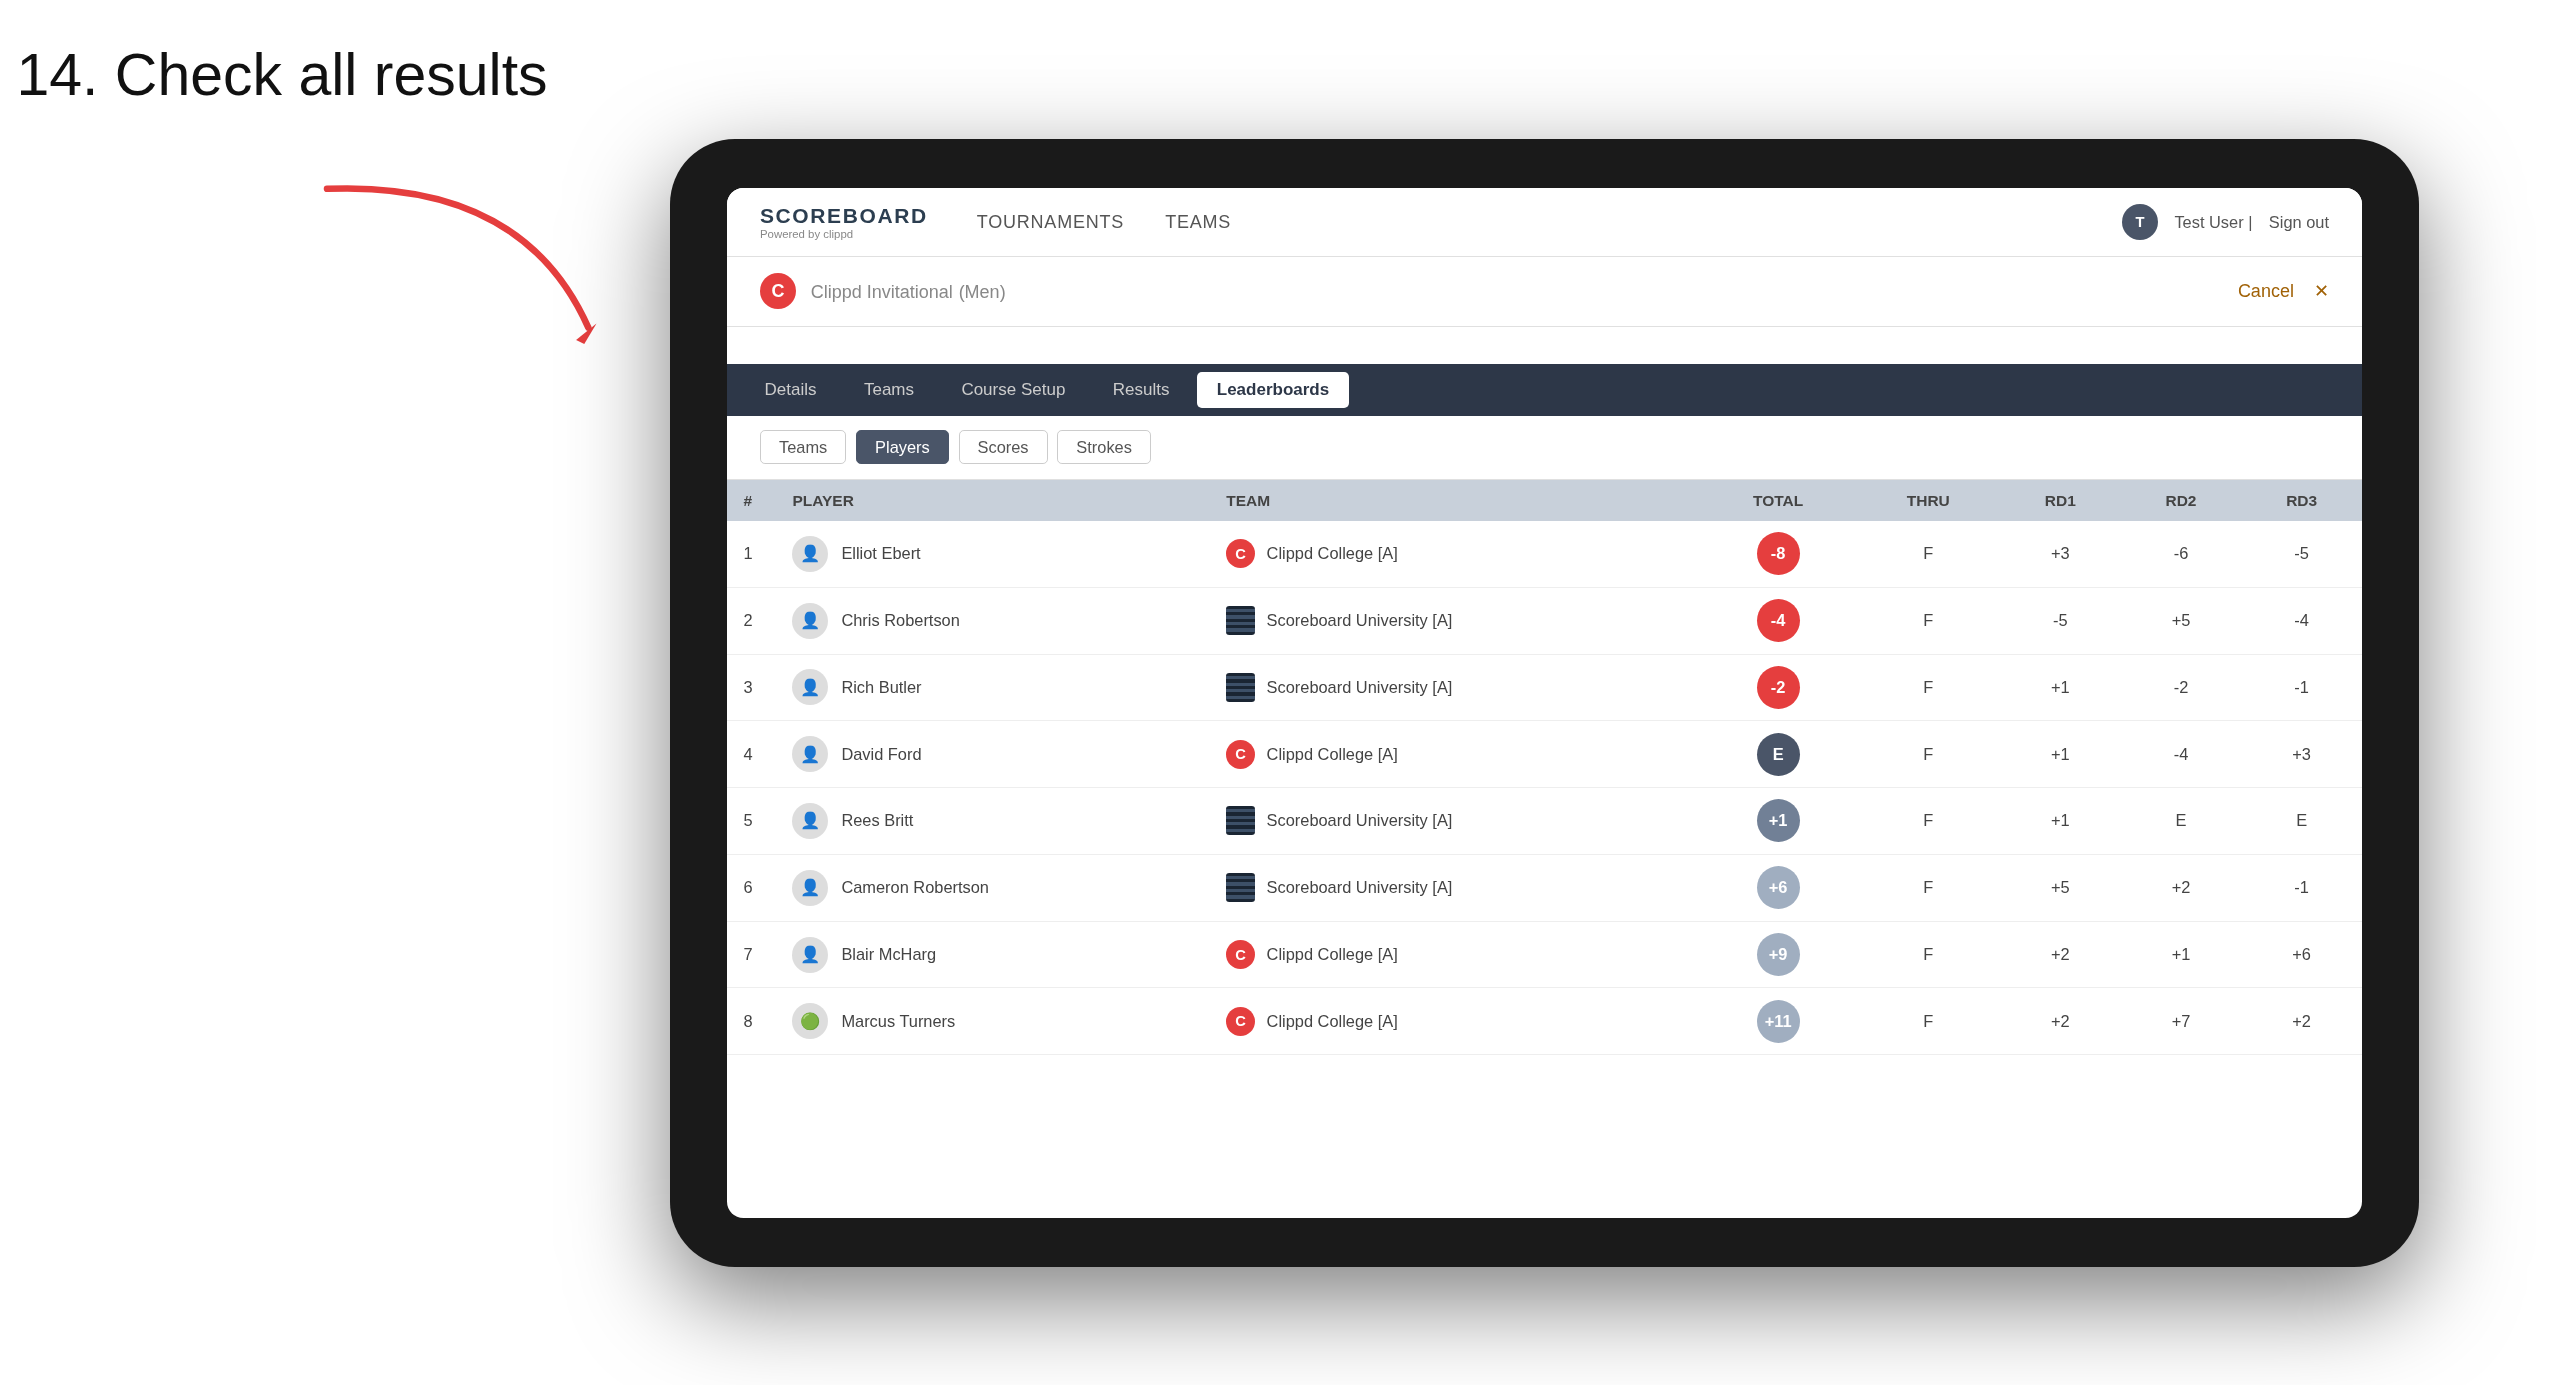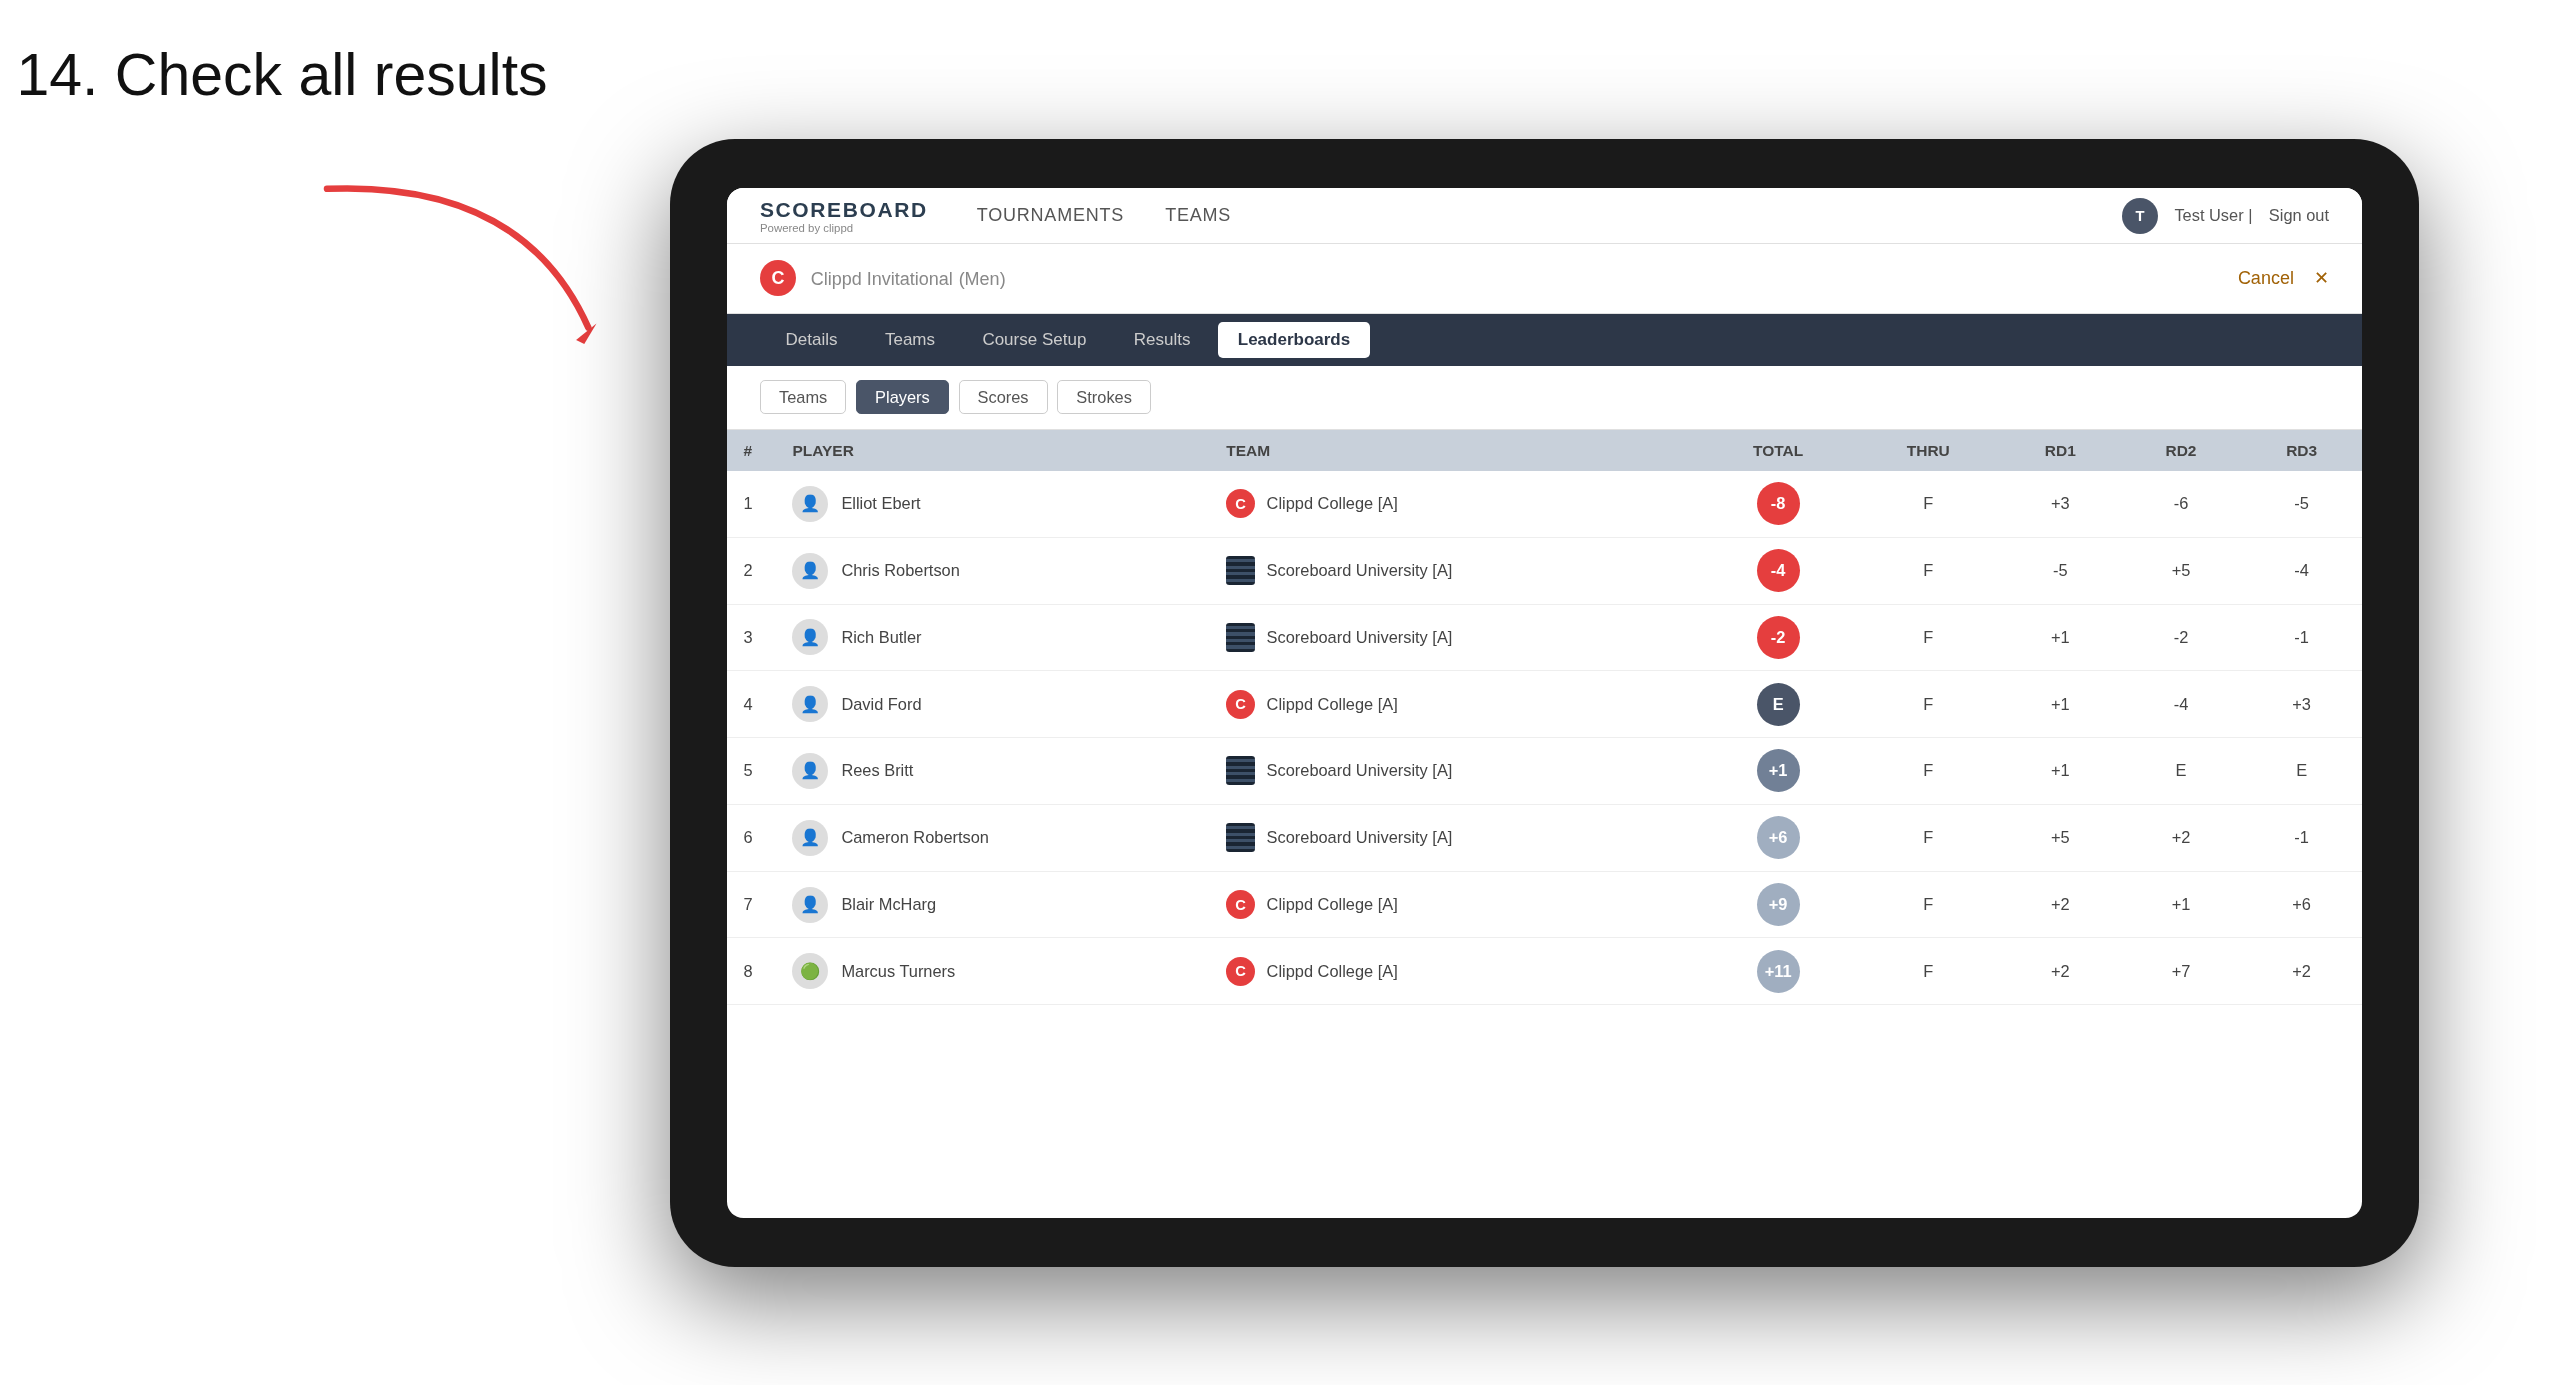--- a/index.html
+++ b/index.html
@@ -62,21 +62,21 @@
       border-radius: 16.4px;
       overflow: hidden;
       display: flex;
       flex-direction: column;
     }
 
     
     .top-nav {
       background: #ffffff;
       border-bottom: 0.8px solid #e0e0e0;
-      height: 56px;
+      height: 69px;
       display: flex;
       align-items: center;
       padding: 0 33px;
       flex-shrink: 0;
     }
 
     .logo-area {
       display: flex;
       flex-direction: column;
       margin-right: 49px;
@@ -176,23 +176,24 @@
       gap: 20px;
       text-align: right;
     }
 
     
     .tab-bar {
       background: #2d3748;
       height: 52px;
       display: flex;
       align-items: center;
-      padding: 0 39px;
+      padding: 0 18px;
       gap: 8.2px;
       flex-shrink: 0;
+      margin-top: 37px;
     }
     .tab-item {
       padding: 8.2px 19.6px;
       font-size: 17px;
       color: #ccc;
       cursor: pointer;
       border-radius: 3.3px;
     }
     .tab-item.active {
       background: #ffffff;

